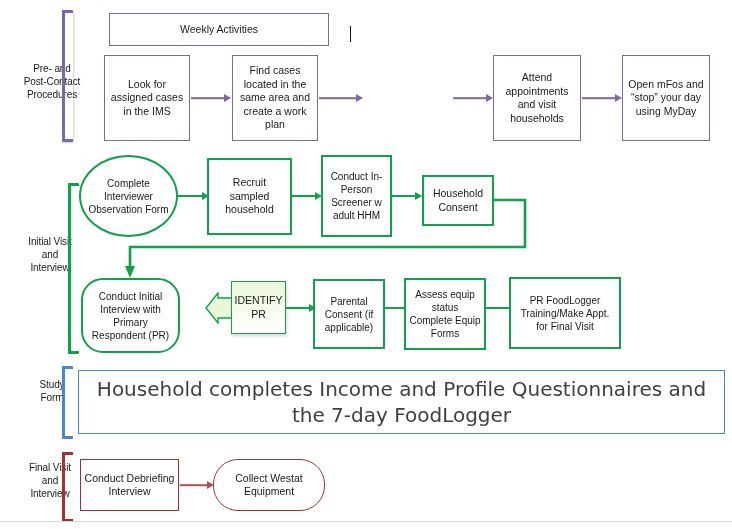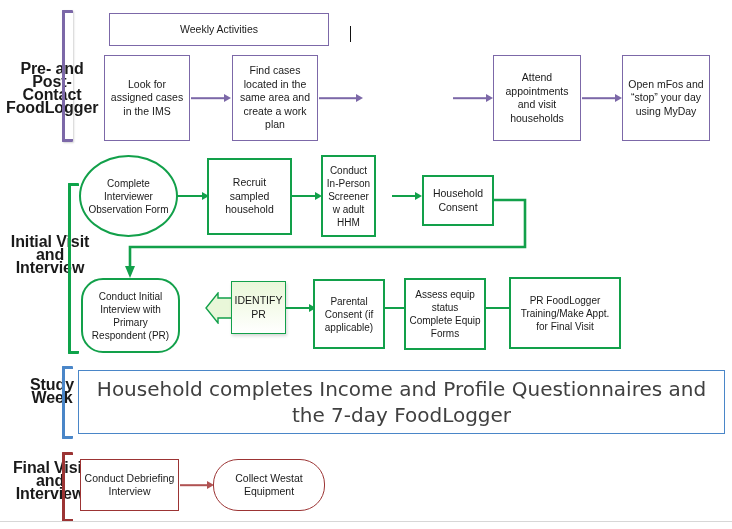--- a/index.html
+++ b/index.html
@@ -13,22 +13,22 @@
     width:732px;
     height:529px;
     overflow:hidden;
     background:#ffffff;
   }
 
   
   .lane-label{
     position:absolute;
     text-align:center;
-    font-weight:bold;
-    font-size:16px;
+    font-weight:normal;
+    font-size:10px;
     line-height:13px;
     color:#1a1a1a;
     letter-spacing:-0.1px;
   }
 
   
   .bracket{
     position:absolute;
     box-sizing:border-box;
     border-left:3px solid;
@@ -136,21 +136,21 @@
   }
 </style>
 </head>
 <body>
 
 <div id="canvas">
 
   <div class="lane-label" style="left:6px; top:62px; width:92px;">
     <div>Pre- and</div>
     <div>Post-Contact</div>
-    <div>FoodLogger</div>
+    <div>Procedures</div>
   </div>
   <div class="bracket purple" style="left:62px; top:10px; height:132px;"></div>
 
   <div class="node purple header" style="left:109px; top:13px; width:220px; height:33px;">Weekly Activities</div>
 
   <div class="tick" style="left:350px; top:26px; height:16px;"></div>
 
 
   <div class="node purple" style="left:104px; top:55px; width:86px; height:86px;">Look for assigned cases in the IMS</div>
 
@@ -195,21 +195,21 @@
       <div class="head"></div>
   </div>
 
   <div class="node green" style="left:207px; top:158px; width:85px; height:77px;">Recruit sampled household</div>
 
   <div class="arrow-h green" style="left:292px; top:191px; width:30px;">
     <div class="shaft" style="width:24px;"></div>
       <div class="head"></div>
   </div>
 
-  <div class="node green" style="left:321px; top:155px; width:55px; height:82px; font-size:10px; line-height:13px;">Conduct In-Person Screener w adult HHM</div>
+  <div class="node green" style="left:321px; top:155px; width:71px; height:82px; font-size:10px; line-height:13px;">Conduct In-Person Screener w adult HHM</div>
 
   <div class="arrow-h green" style="left:392px; top:191px; width:30px;">
     <div class="shaft" style="width:24px;"></div>
       <div class="head"></div>
   </div>
 
   <div class="node green" style="left:422px; top:175px; width:72px; height:51px;">Household Consent</div>
 
   <svg class="elbow" style="left:0px; top:150px; width:732px; height:130px;" viewBox="0 0 732 130">
     <g fill="none" stroke="#12a04a" stroke-width="2.6">
@@ -243,21 +243,21 @@
 
   <div class="arrow-h green" style="left:486px; top:303px; width:30px;">
     <div class="shaft" style="width:24px;"></div>
       <div class="head"></div>
   </div>
 
   <div class="node green" style="left:509px; top:277px; width:112px; height:72px; font-size:10px; line-height:13px;">PR FoodLogger Training/Make Appt. for Final Visit</div>
 
   <div class="lane-label" style="left:6px; top:378px; width:92px;">
     <div>Study</div>
-    <div>Week</div>
+    <div>Form</div>
   </div>
   <div class="bracket blue" style="left:62px; top:366px; height:73px;"></div>
 
   <div class="node blue bigblue" style="left:78px; top:370px; width:647px; height:64px;">Household completes Income and Profile Questionnaires and the 7-day FoodLogger</div>
 
   <div class="lane-label" style="left:2px; top:461px; width:96px;">
     <div>Final Visit</div>
     <div>and</div>
     <div>Interview</div>
   </div>

